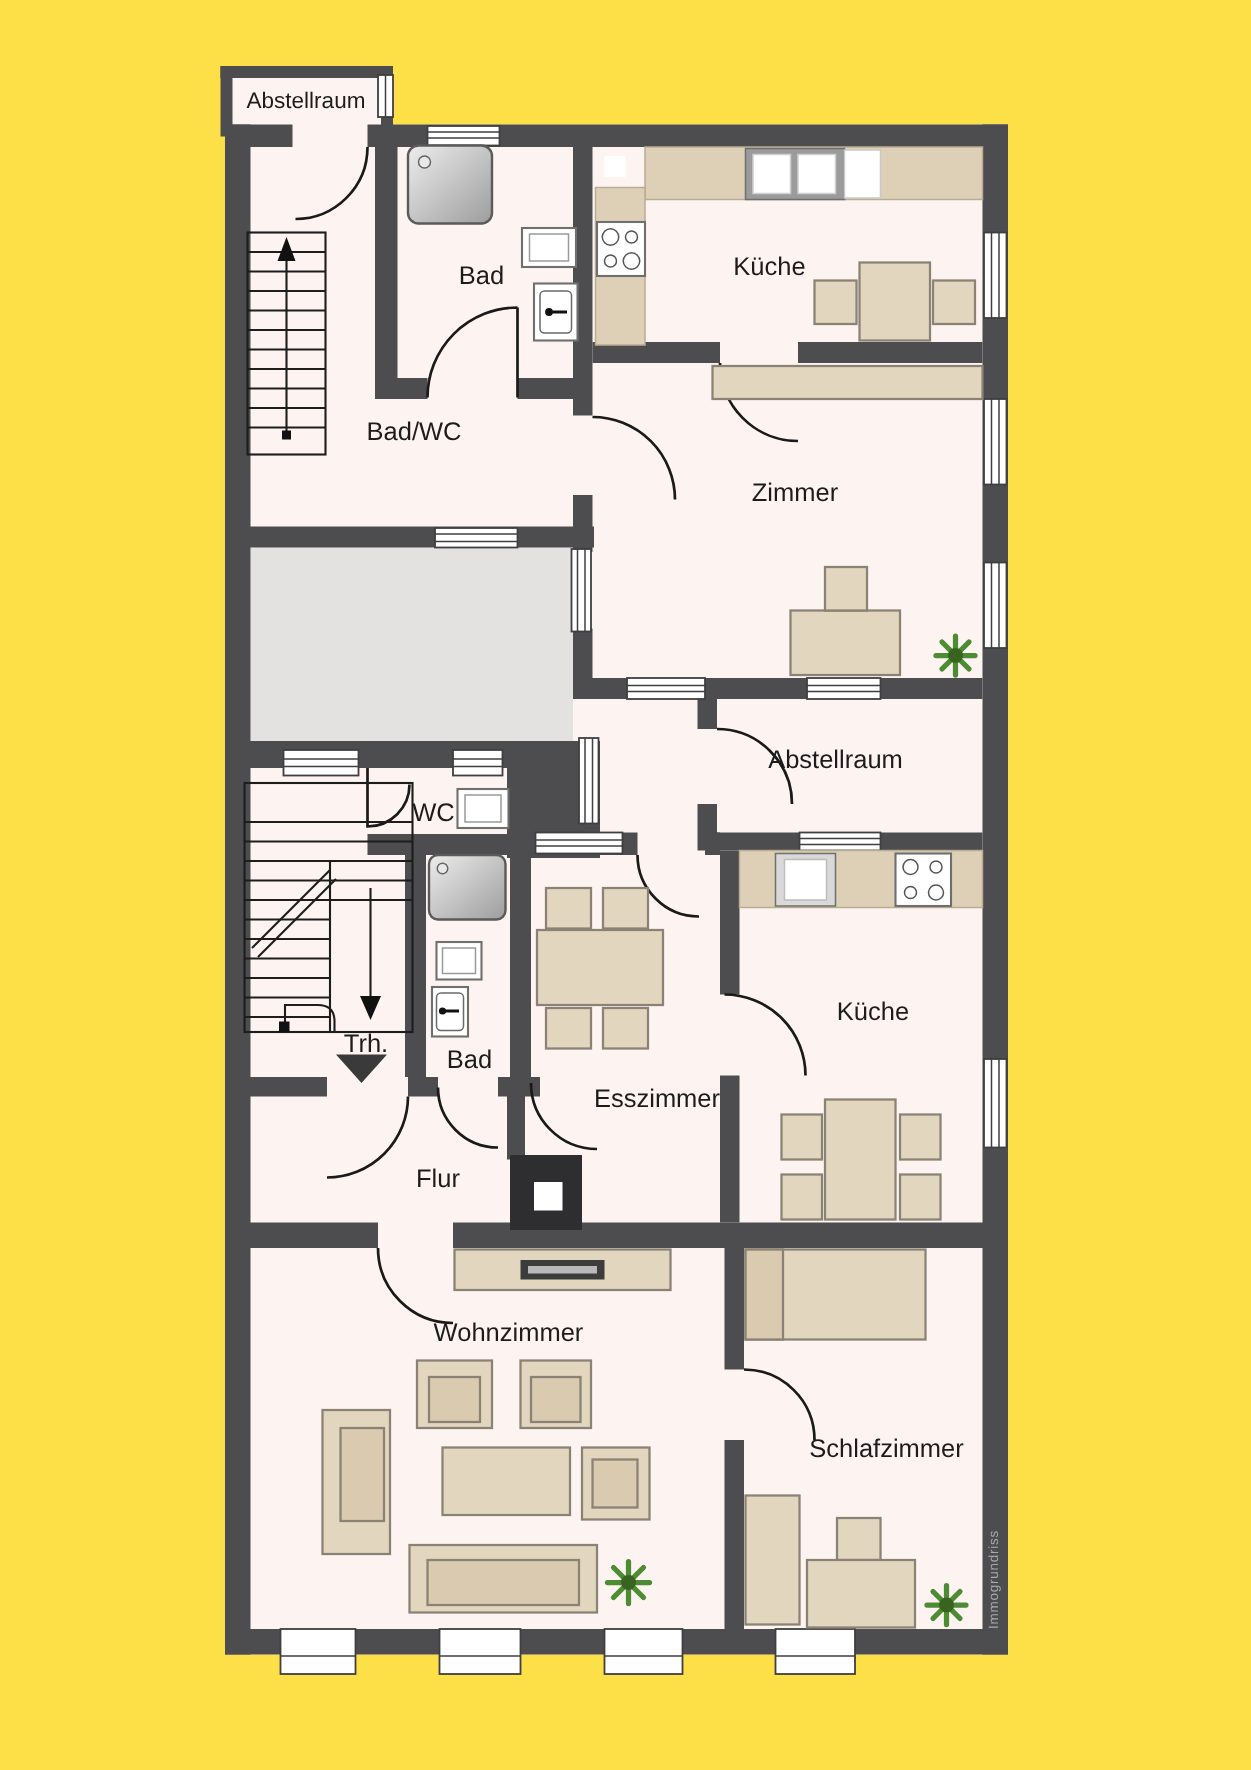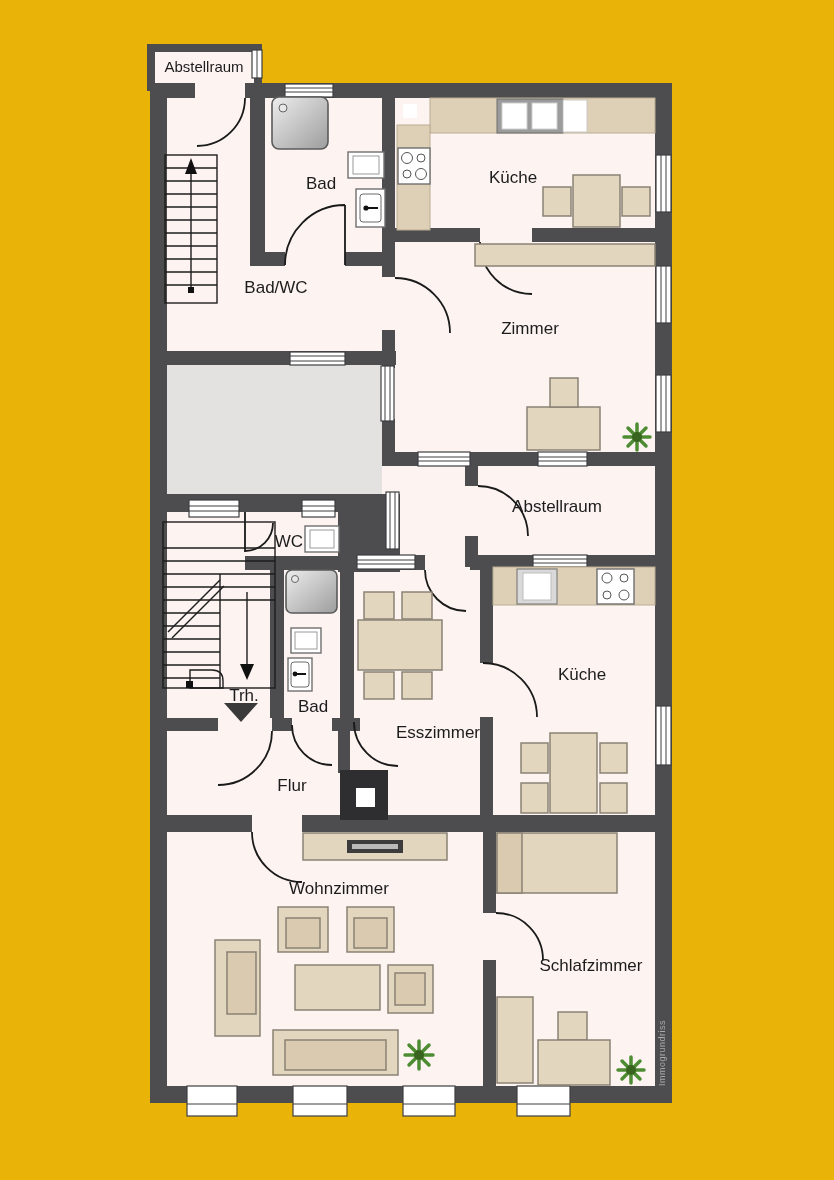--- a/index.html
+++ b/index.html
@@ -1,16 +1,16 @@
 <!DOCTYPE html>
 <html><head>
 <meta charset="utf-8">
 <style>
   html,body{margin:0;padding:0;background:#ffffff;}
-  .page{width:834px;height:1180px;position:relative;background:#eab308;overflow:hidden;}
+  .page{width:834px;height:1180px;position:relative;background:#fde047;overflow:hidden;}
   svg{display:block;}
   text{font-family:"Liberation Sans","DejaVu Sans",sans-serif;fill:#1c1c1c;}
   .room-label{font-size:17px;}
   .small-label{font-size:15px;}
   .watermark{font-size:9px;fill:#a9a9a9;letter-spacing:.5px;}
   .wall{fill:#4d4c4e;}
   .roomfill{fill:#fdf4f2;}
   .grayarea{fill:#e3e2e1;}
   .furn{fill:#e3d6bf;stroke:#8a8274;stroke-width:1.5;}
   .furn2{fill:#d9cab0;stroke:#8a8274;stroke-width:1.5;}

